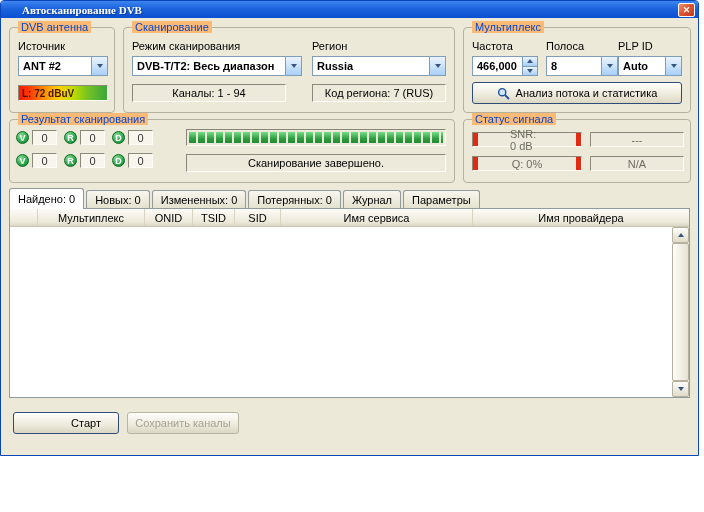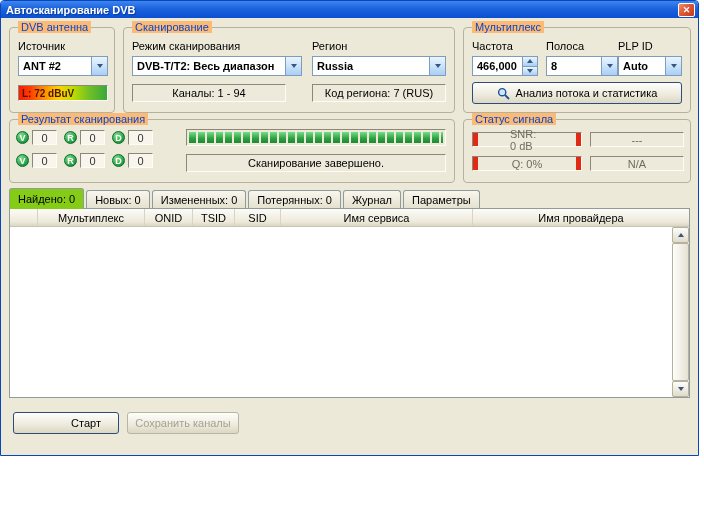--- a/index.html
+++ b/index.html
@@ -4,21 +4,21 @@
 <style>
   * { margin:0; padding:0; box-sizing:border-box; }
   html,body { width:704px; height:512px; overflow:hidden; background:#fff;
     font-family:"Liberation Sans", sans-serif; font-size:11px; color:#000; }
 
   .window { position:absolute; left:0; top:0; width:699px; height:456px;
     background:#ECE9D8; border:1px solid #0847BB; border-radius:4px 4px 0 0; }
 
   .titlebar { position:absolute; left:0; top:0; right:0; height:17px;
     background:linear-gradient(180deg,#3D85F0 0%, #1C63DE 45%, #0A4FD0 100%);
-    border-radius:3px 3px 0 0; display:flex; align-items:center; padding:0 3px 0 5px; }
+    border-radius:3px 3px 0 0; display:flex; align-items:center; padding:0 3px 0 21px;font-family:Liberation Serif, serif; }
   .titlebar .title { color:#fff; font-weight:bold; flex:1; text-shadow:1px 1px 1px #0A3A9C; }
   .close-btn { width:17px; height:14px; border:1px solid #fff; border-radius:2px;
     background:linear-gradient(135deg,#F0926F 0%, #DF5632 45%, #C13C1C 100%);
     color:#fff; font-size:9px; font-weight:bold; display:flex; align-items:center;
     justify-content:center; cursor:pointer; }
 
   .group { position:absolute; border:1px solid #B5B19E; border-radius:4px; }
   .gtitle { position:absolute; top:-7px; left:8px; background:#fdba74; padding:0 3px;
     color:#0046D5; white-space:nowrap; }
   .lbl { position:absolute; white-space:nowrap; }
@@ -65,21 +65,21 @@
     border:1px solid; border-color:#8A887A #FDFDF6 #FDFDF6 #8A887A;
     display:flex; align-items:stretch; }
   .gcap { width:5px; background:#E02A14; }
   .gtext { flex:1; display:flex; align-items:center; justify-content:center; color:#6E6C60; }
   .gval { color:#6E6C60; }
 
   .tabs { position:absolute; left:8px; top:187px; display:flex; align-items:flex-end; z-index:2; }
   .tab { border:1px solid #919B9C; border-bottom:none; border-radius:3px 3px 0 0;
     padding:0 8px; height:18px; display:flex; align-items:center; margin-right:2px;
     background:linear-gradient(180deg,#F8F6EE 0%,#E4E1CF 100%); cursor:pointer; white-space:nowrap; }
-  .tab.active { height:21px; background:#84cc16; margin-bottom:-1px; padding-bottom:1px; }
+  .tab.active { height:21px; background:#ffffff; margin-bottom:-1px; padding-bottom:1px; }
 
   .tabpage { position:absolute; left:8px; top:207px; width:681px; height:190px;
     border:1px solid #919B9C; background:#F4F2E7; z-index:1; }
   .lv-header { display:flex; height:18px;
     background:linear-gradient(180deg,#FCFBF7 0%,#EDEADB 75%,#DBD7C4 100%);
     border-bottom:1px solid #C9C5B2; }
   .hcell { border-right:1px solid #D8D4C0; display:flex; align-items:center;
     justify-content:center; overflow:hidden; white-space:nowrap; cursor:pointer; }
   .hcell:last-child { border-right:none; flex:1; }
   .lv-body { position:absolute; top:18px; left:0; right:17px; bottom:0; background:#fff; }

